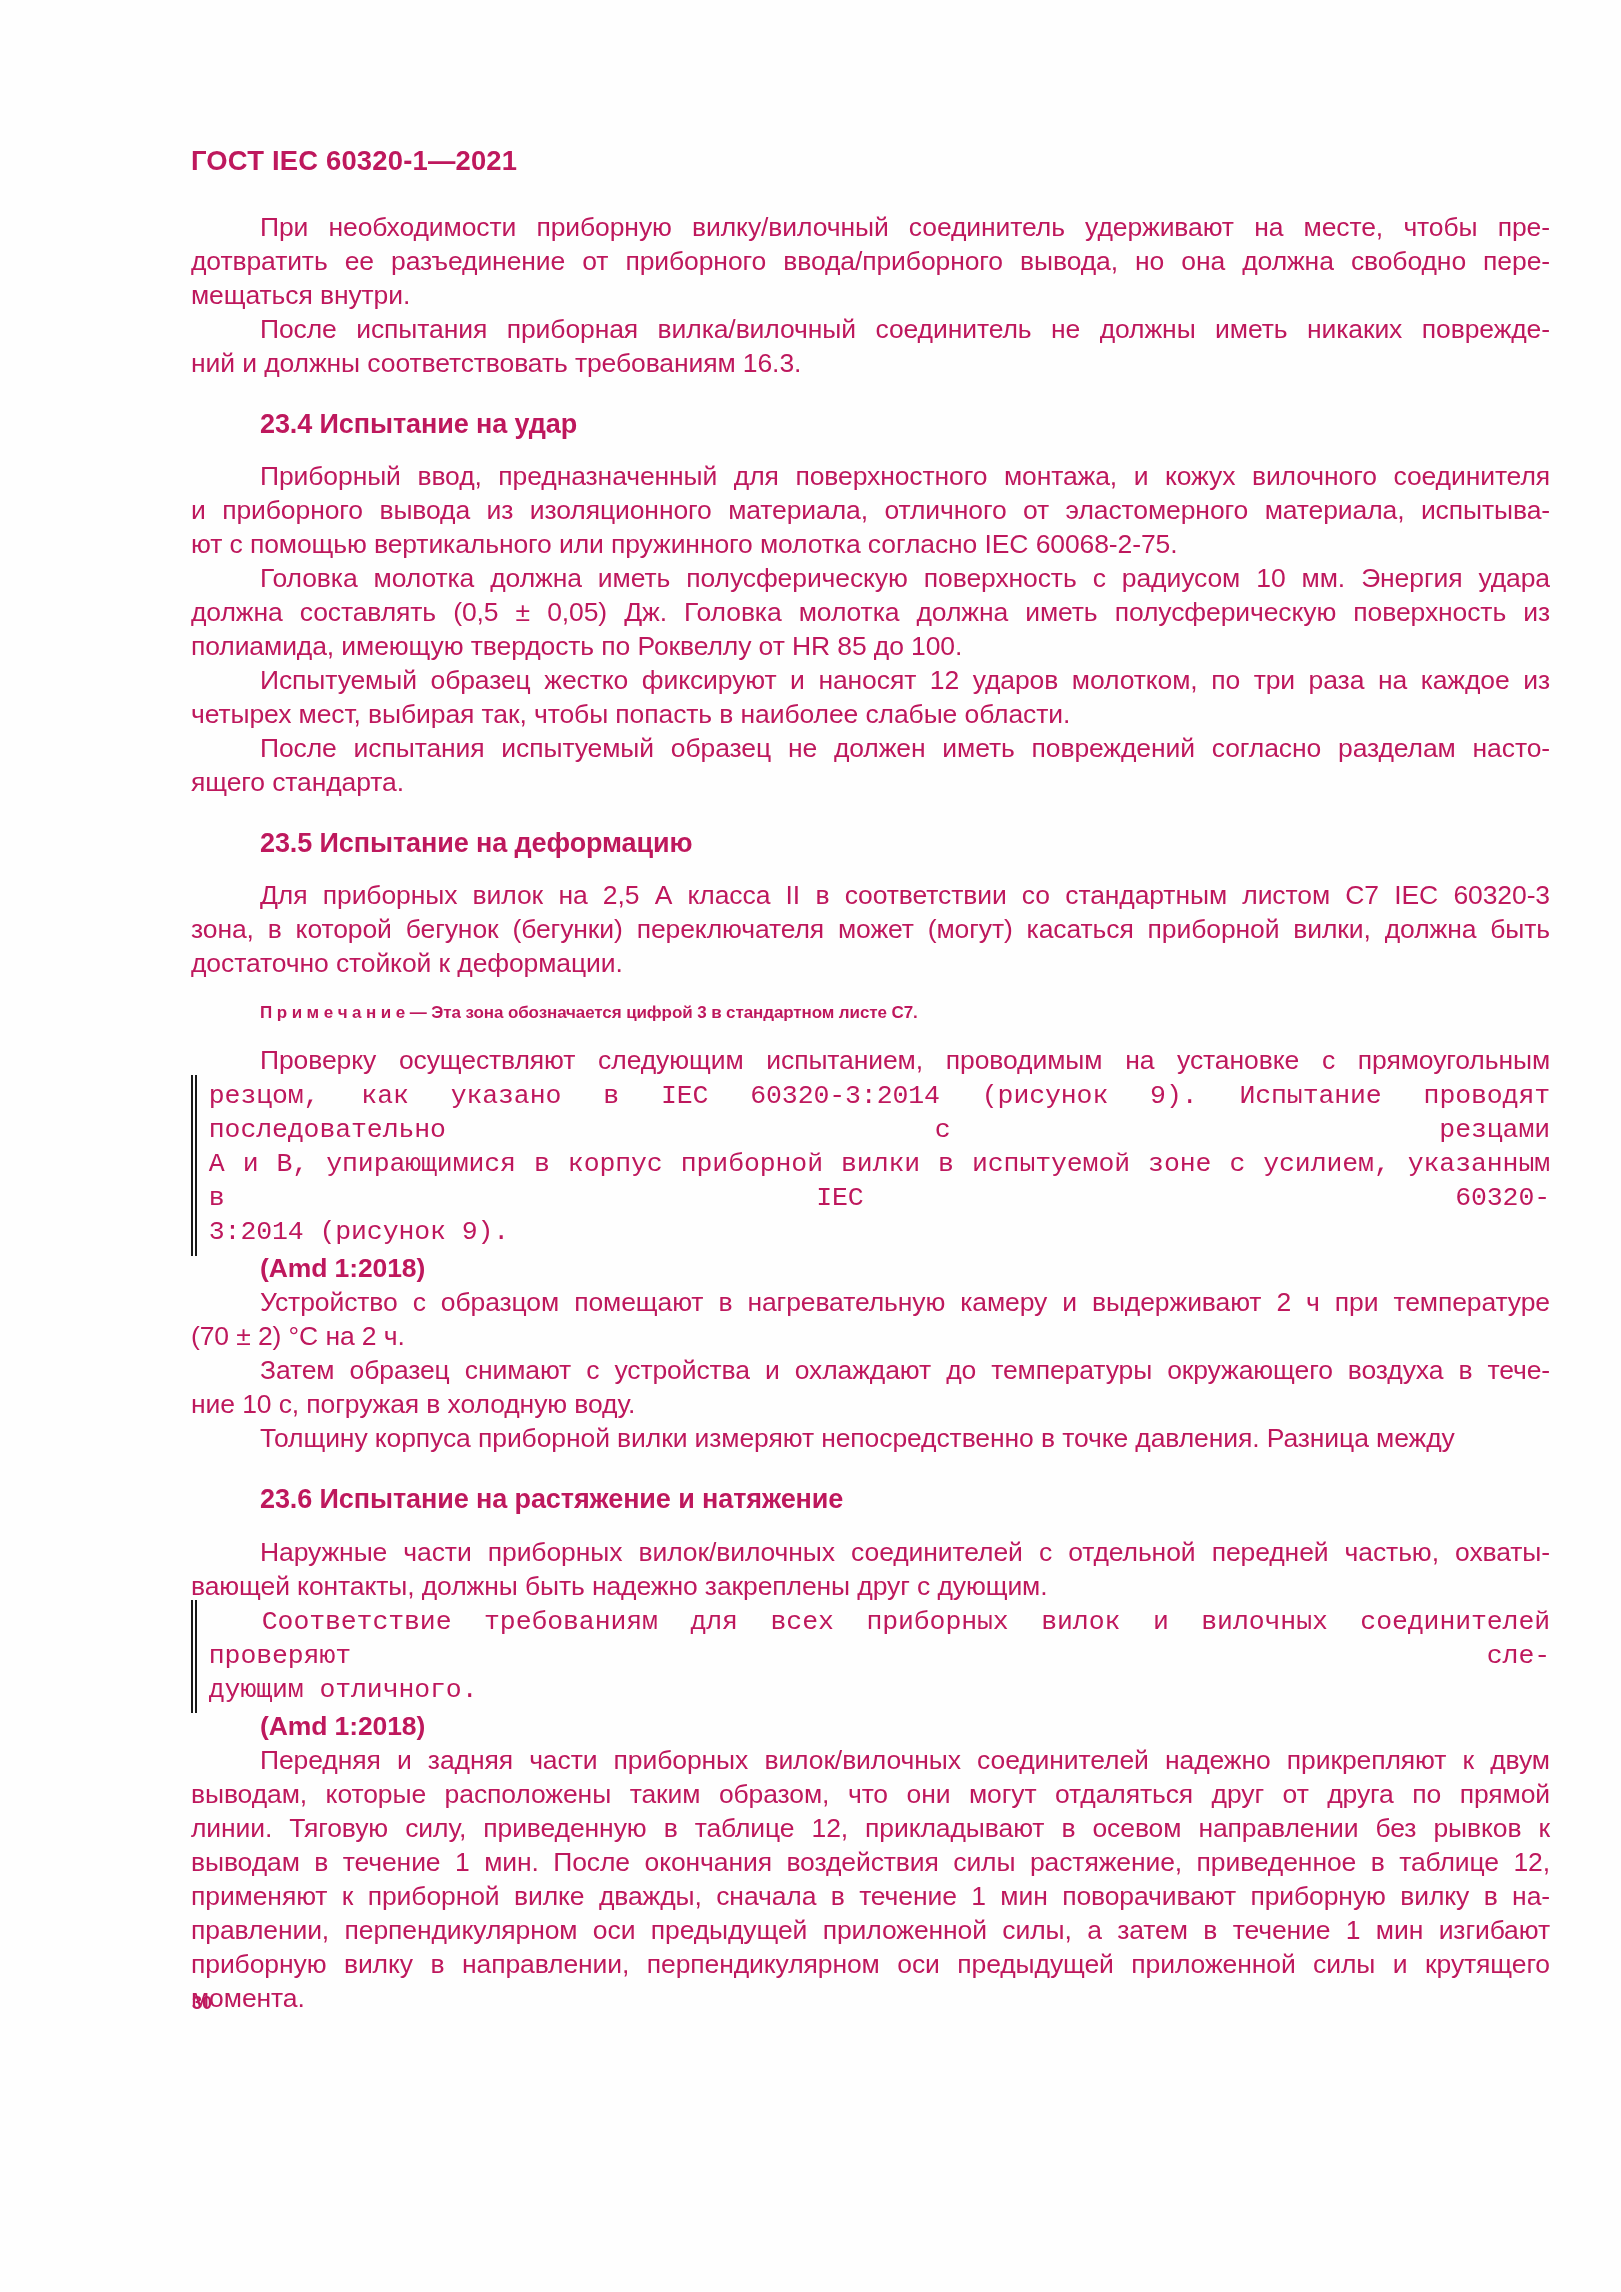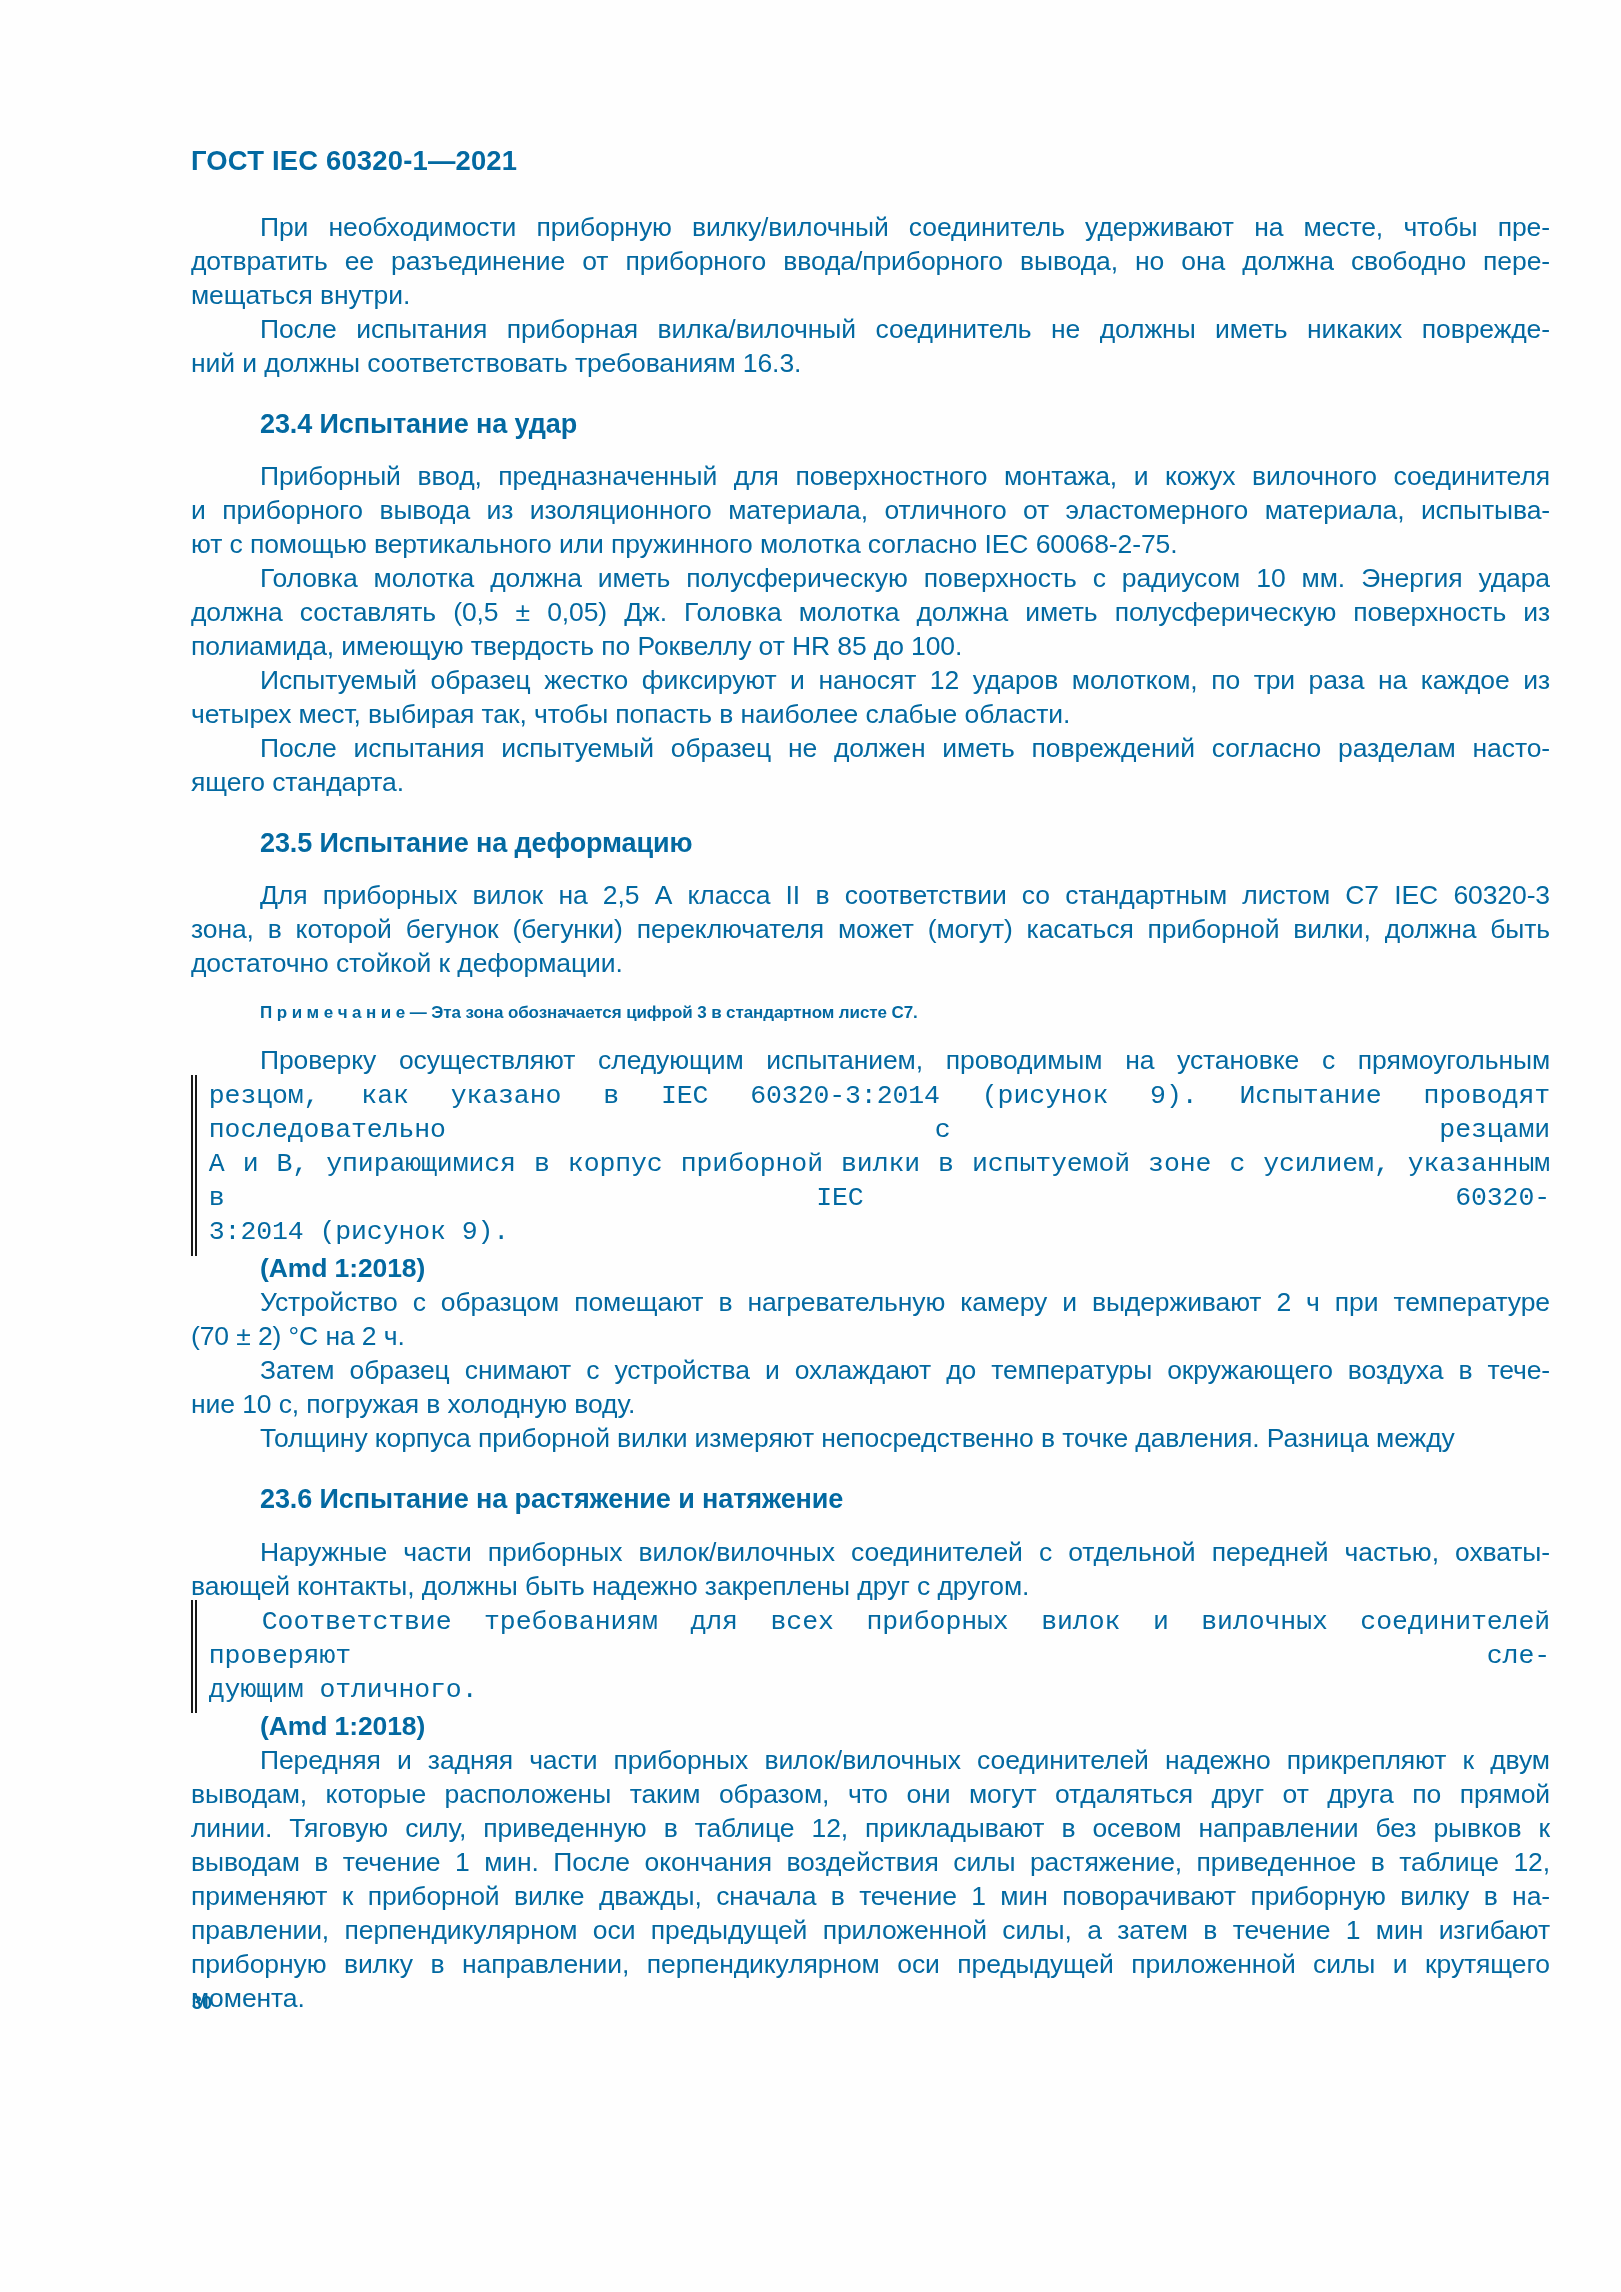--- a/index.html
+++ b/index.html
@@ -3,21 +3,21 @@
 <meta charset="utf-8">
 <title>ГОСТ IEC 60320-1—2021 — страница 30</title>
 <style>
   html, body { margin: 0; padding: 0; background: #d9d9d9; }
   .page {
     position: relative;
     width: 1621px;
     height: 2293px;
     margin: 0 auto;
     background: #fefefe;
-    color: #0369a1;
+    color: #be185d;
     font-family: "Liberation Sans", "DejaVu Sans", sans-serif;
     overflow: hidden;
   }
   .doc-header {
     position: absolute;
     left: 191px;
     top: 145px;
     font-size: 27.4px;
     font-weight: bold;
     letter-spacing: 0.2px;
@@ -152,21 +152,21 @@
       </div>
 
     <div class="para indent">
         <div class="line">Толщину корпуса приборной вилки измеряют непосредственно в точке давления. Разница между</div>
       </div>
 
     <div class="heading">23.6 Испытание на растяжение и натяжение</div>
 
     <div class="para indent">
         <div class="line">Наружные части приборных вилок/вилочных соединителей с отдельной передней частью, охваты-</div>
-        <div class="line">вающей контакты, должны быть надежно закреплены друг с другом.</div>
+        <div class="line">вающей контакты, должны быть надежно закреплены друг с дующим.</div>
       </div>
 
     <div class="changebar indent-first">
       <div class="para">
           <div class="line">Соответствие требованиям для всех приборных вилок и вилочных соединителей проверяют сле-</div>
           <div class="line">дующим отличного.</div>
         </div>
     </div>
 
     <div class="amd">(Amd 1:2018)</div>

